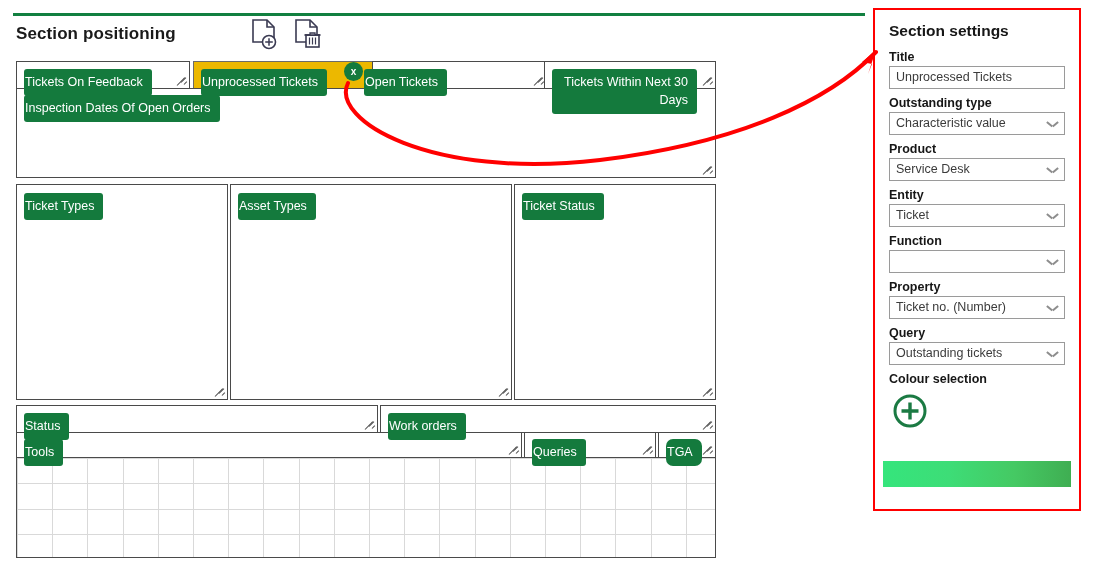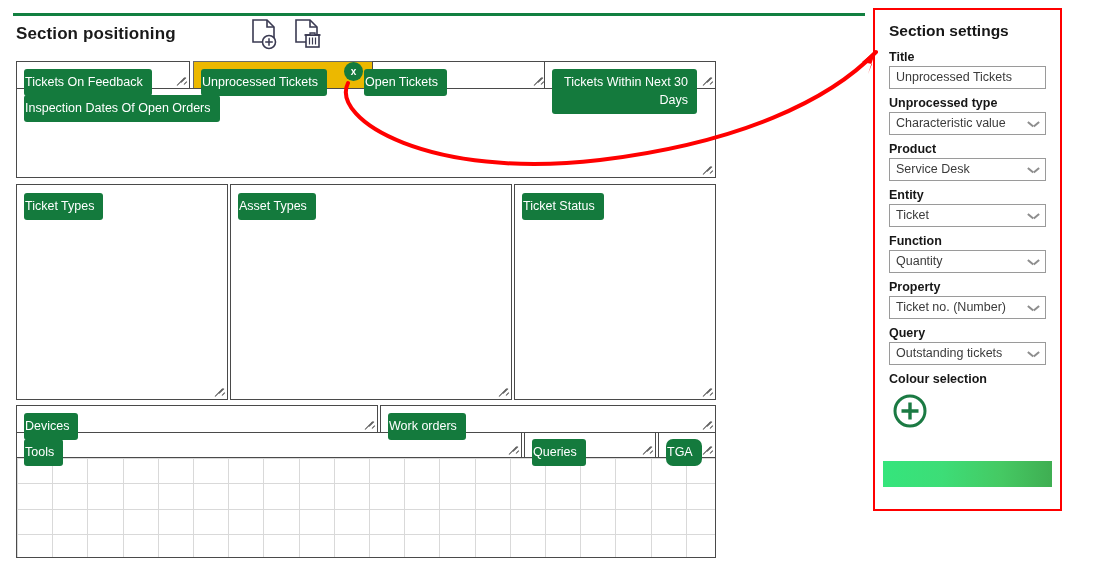--- a/index.html
+++ b/index.html
@@ -130,21 +130,21 @@
     left: 0; top: 0;
     width: 1106px; height: 567px;
     pointer-events: none;
     z-index: 40;
   }
 
   
   #settings {
     position: absolute;
     left: 873px; top: 8px;
-    width: 189px; height: 503px;
+    width: 208px; height: 503px;
     border: 2.5px solid #ff0000;
     background: #ffffff;
     box-sizing: border-box;
     padding: 12px 14px 0 14px;
     z-index: 30;
   }
   #settingsTitle {
     font-size: 15.5px;
     font-weight: bold;
     color: #161616;
@@ -310,21 +310,21 @@
     </div>
     <div class="chip" style="left:506px; top:133px;">Ticket Status</div>
 
     <div class="section" style="left:0px; top:345px; width:362px; height:28px;">
       <span class="gripper">
           <i></i>
           <i></i>
           <i></i>
         </span>
     </div>
-    <div class="chip" style="left:8px; top:353px;">Devices</div>
+    <div class="chip" style="left:8px; top:353px;">Status</div>
 
     <div class="section" style="left:364px; top:345px; width:336px; height:28px;">
       <span class="gripper">
           <i></i>
           <i></i>
           <i></i>
         </span>
     </div>
     <div class="chip" style="left:372px; top:353px;">Work orders</div>
 
@@ -367,41 +367,40 @@
 
 <div id="settings">
 
   <div id="settingsTitle">Section settings</div>
 
   <div class="field-label">Title</div>
   <div class="field-box plain">
     <span class="val">Unprocessed Tickets</span>
   </div>
 
-  <div class="field-label">Unprocessed type</div>
+  <div class="field-label">Outstanding type</div>
   <div class="field-box">
     <span class="val">Characteristic value</span>
     <span class="caret"></span>
   </div>
 
   <div class="field-label">Product</div>
   <div class="field-box">
     <span class="val">Service Desk</span>
     <span class="caret"></span>
   </div>
 
   <div class="field-label">Entity</div>
   <div class="field-box">
     <span class="val">Ticket</span>
     <span class="caret"></span>
   </div>
 
   <div class="field-label">Function</div>
   <div class="field-box">
-    <span class="val">Quantity</span>
     <span class="caret"></span>
   </div>
 
   <div class="field-label">Property</div>
   <div class="field-box">
     <span class="val">Ticket no. (Number)</span>
     <span class="caret"></span>
   </div>
 
   <div class="field-label">Query</div>

